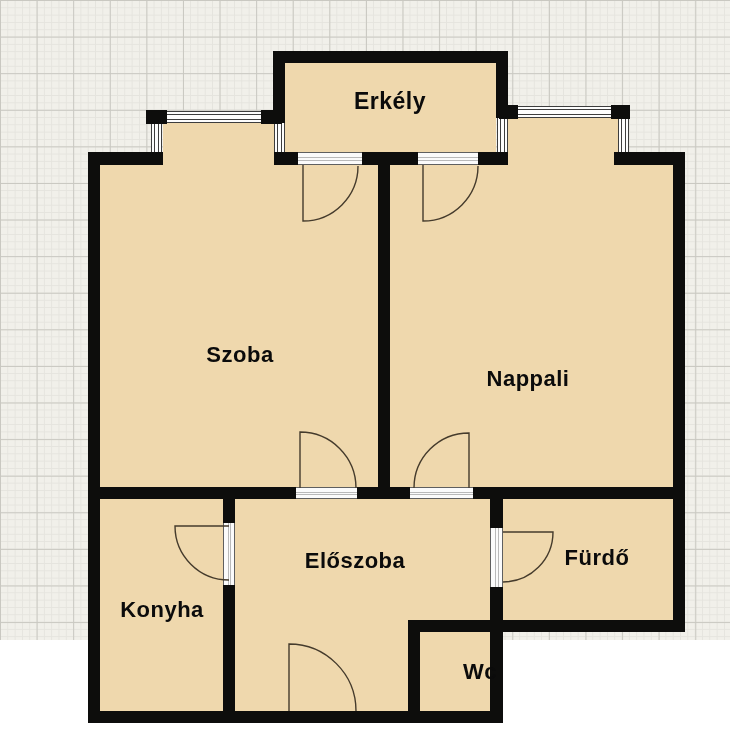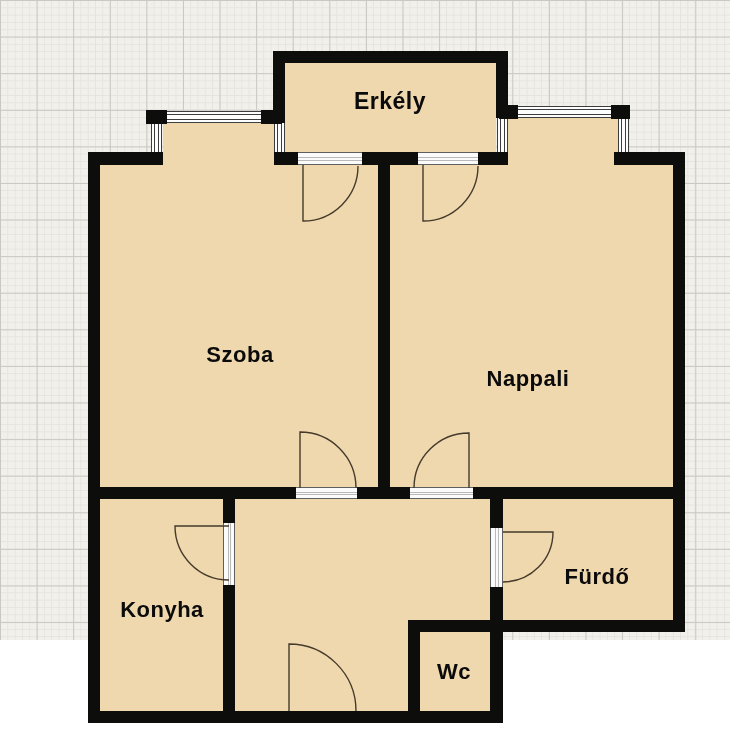--- a/index.html
+++ b/index.html
@@ -106,16 +106,17 @@
       <path d="M229 526 L175 526 A54 54 0 0 0 229 580"></path>
       <path d="M503 532 L553 532 A50 50 0 0 1 503 582"></path>
       <path d="M289 711 L289 644 A67 67 0 0 1 356 711"></path>
     </g>
   </svg>
 
   <div class="room-label big" style="left:390px;top:101px;">Erkély</div>
   <div class="room-label" style="left:240px;top:336px;margin-top:19px;">Szoba</div>
   <div class="room-label" style="left:528px;top:337px;margin-top:42px;">Nappali</div>
   <div class="room-label" style="left:162px;top:610px;text-align:right;">Konyha</div>
-  <div class="room-label" style="left:597px;top:558px;margin-top:19px;">Fürdő</div>
-  <div class="room-label" style="left:454px;top:672px;text-align:center;">Wc</div>
+  <div class="room-label" style="left:355px;top:561px;">Előszoba</div>
+  <div class="room-label" style="left:597px;top:558px;">Fürdő</div>
+  <div class="room-label" style="left:480px;top:672px;text-align:center;">Wc</div>
 
 </div>
 
 </body></html>

